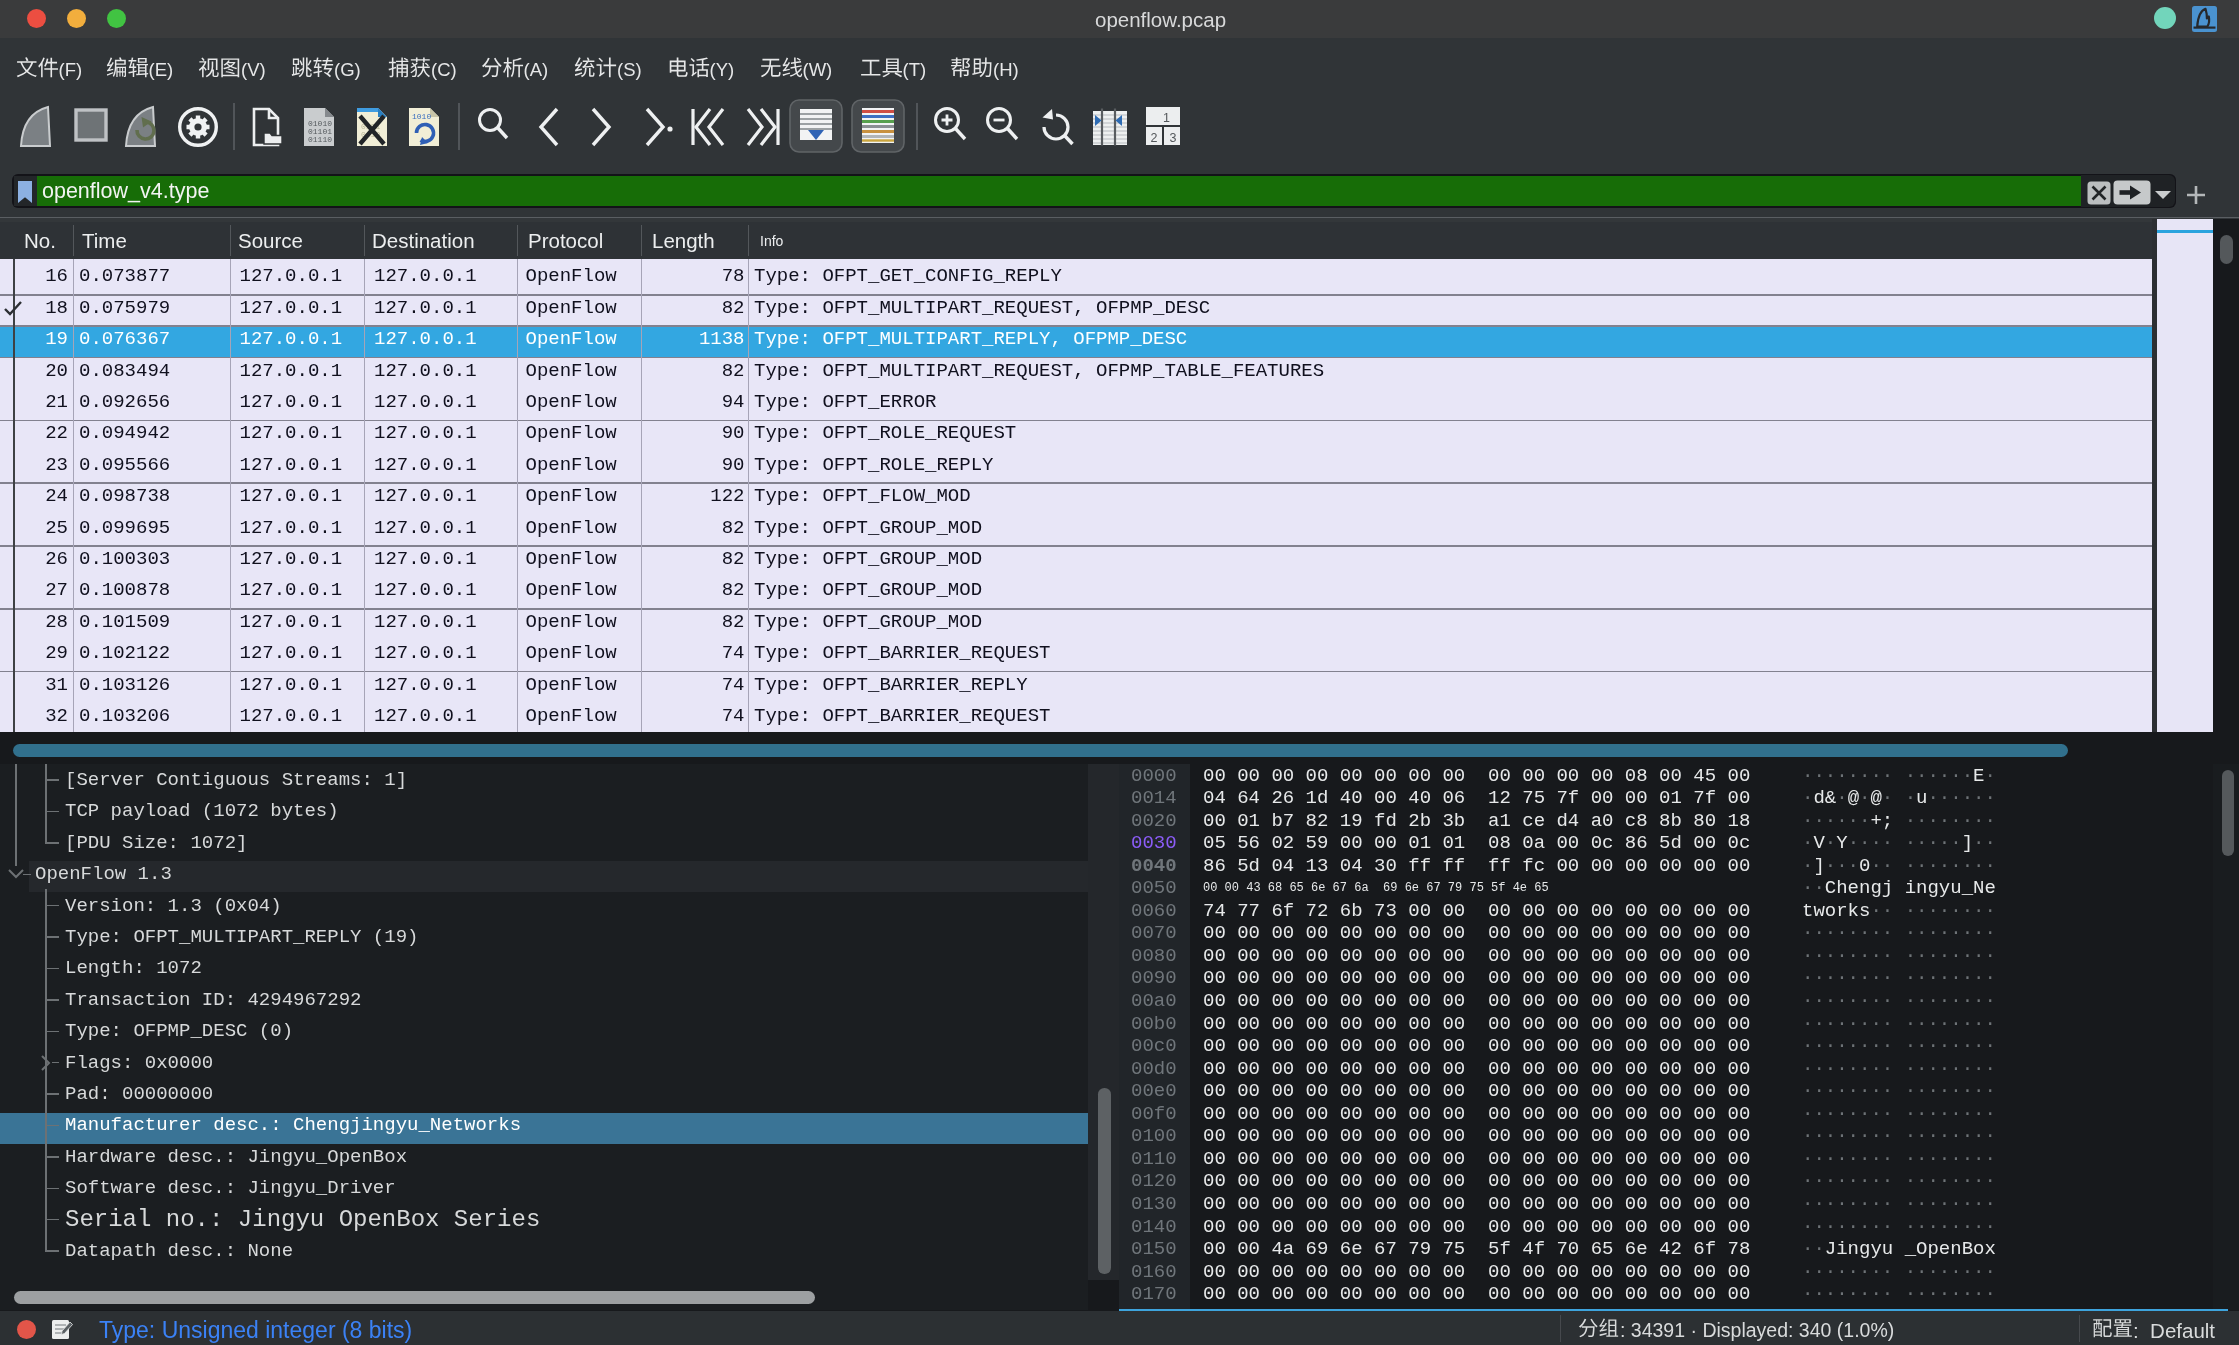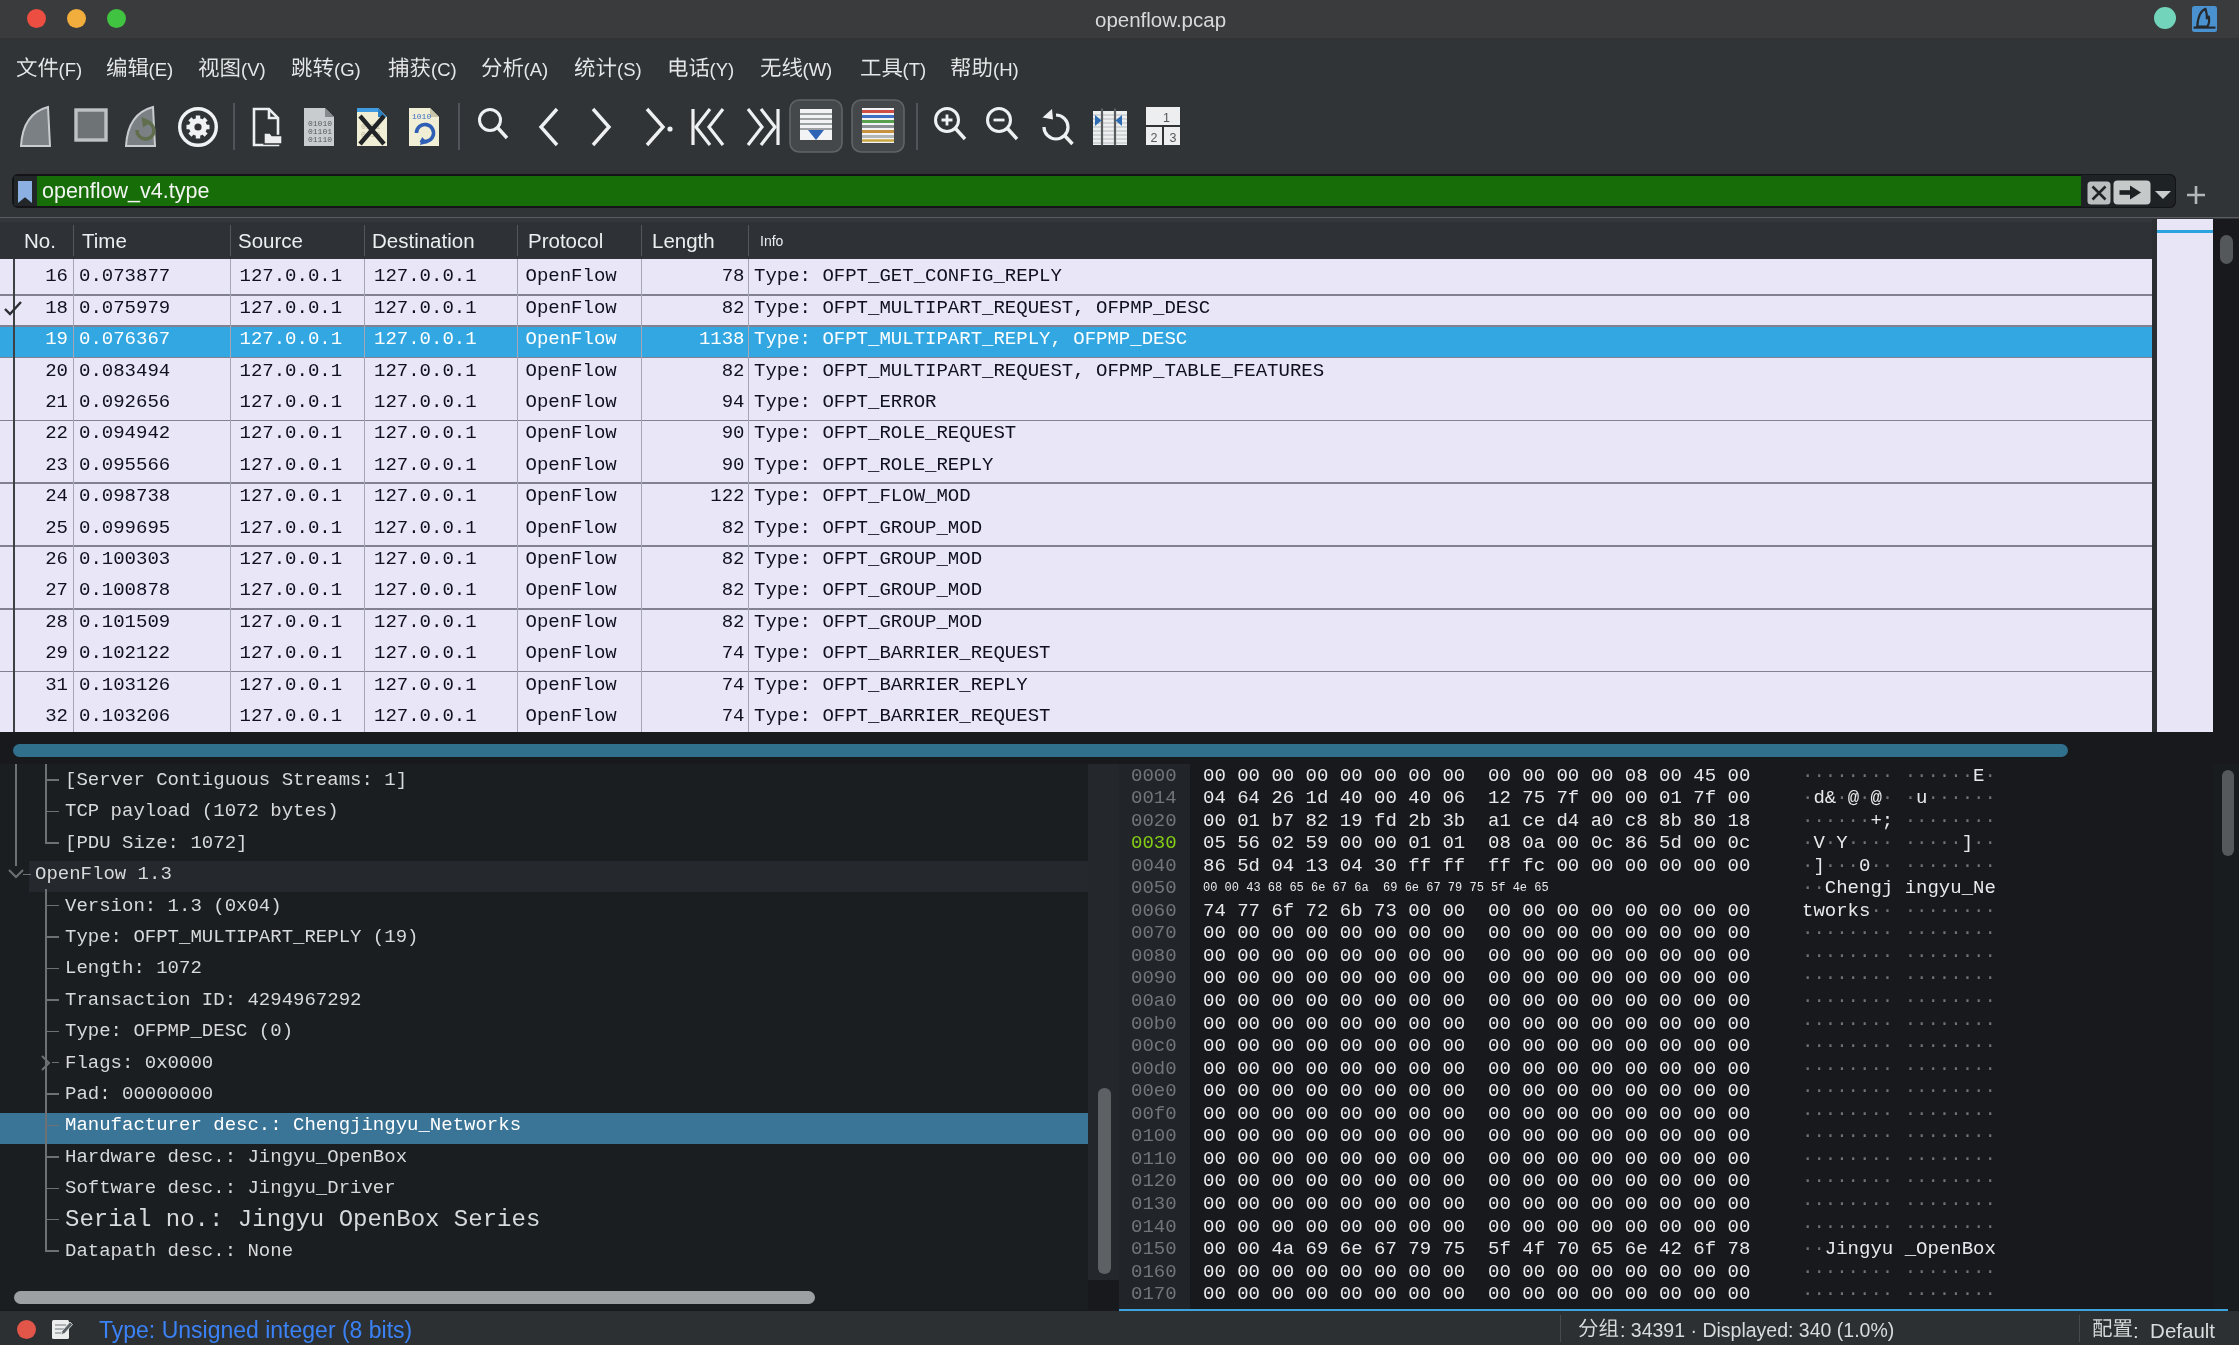--- a/index.html
+++ b/index.html
@@ -323,24 +323,24 @@
     <div style="position:absolute;left:1119px;top:764px;width:71px;height:546px;background:#212529"></div>
     <div style="position:absolute;left:1131px;top:775.5px;transform:translateY(-50%);font-family:'Liberation Mono',monospace;font-size:19px;color:#70767b;white-space:pre;font-weight:normal;letter-spacing:0px;line-height:1">0000</div>
     <div style="position:absolute;left:1203px;top:775.5px;transform:translateY(-50%);font-family:'Liberation Mono',monospace;font-size:19px;color:#e7e9ea;white-space:pre;font-weight:normal;letter-spacing:0px;line-height:1">00 00 00 00 00 00 00 00  00 00 00 00 08 00 45 00</div>
     <div style="position:absolute;left:1802px;top:775.5px;transform:translateY(-50%);font-family:'Liberation Mono',monospace;font-size:19px;white-space:pre;line-height:1"><span style="color:#6e7377">········</span><span> </span><span style="color:#6e7377">······</span><span style="color:#e7e9ea">E</span><span style="color:#6e7377">·</span></div>
     <div style="position:absolute;left:1131px;top:798.05px;transform:translateY(-50%);font-family:'Liberation Mono',monospace;font-size:19px;color:#70767b;white-space:pre;font-weight:normal;letter-spacing:0px;line-height:1">0014</div>
     <div style="position:absolute;left:1203px;top:798.05px;transform:translateY(-50%);font-family:'Liberation Mono',monospace;font-size:19px;color:#e7e9ea;white-space:pre;font-weight:normal;letter-spacing:0px;line-height:1">04 64 26 1d 40 00 40 06  12 75 7f 00 00 01 7f 00</div>
     <div style="position:absolute;left:1802px;top:798.05px;transform:translateY(-50%);font-family:'Liberation Mono',monospace;font-size:19px;white-space:pre;line-height:1"><span style="color:#6e7377">·</span><span style="color:#e7e9ea">d&amp;</span><span style="color:#6e7377">·</span><span style="color:#e7e9ea">@</span><span style="color:#6e7377">·</span><span style="color:#e7e9ea">@</span><span style="color:#6e7377">·</span><span> </span><span style="color:#6e7377">·</span><span style="color:#e7e9ea">u</span><span style="color:#6e7377">······</span></div>
     <div style="position:absolute;left:1131px;top:820.6px;transform:translateY(-50%);font-family:'Liberation Mono',monospace;font-size:19px;color:#70767b;white-space:pre;font-weight:normal;letter-spacing:0px;line-height:1">0020</div>
     <div style="position:absolute;left:1203px;top:820.6px;transform:translateY(-50%);font-family:'Liberation Mono',monospace;font-size:19px;color:#e7e9ea;white-space:pre;font-weight:normal;letter-spacing:0px;line-height:1">00 01 b7 82 19 fd 2b 3b  a1 ce d4 a0 c8 8b 80 18</div>
     <div style="position:absolute;left:1802px;top:820.6px;transform:translateY(-50%);font-family:'Liberation Mono',monospace;font-size:19px;white-space:pre;line-height:1"><span style="color:#6e7377">······</span><span style="color:#e7e9ea">+;</span><span> </span><span style="color:#6e7377">········</span></div>
-    <div style="position:absolute;left:1131px;top:843.15px;transform:translateY(-50%);font-family:'Liberation Mono',monospace;font-size:19px;color:#84cc16;white-space:pre;font-weight:normal;letter-spacing:0px;line-height:1">0030</div>
+    <div style="position:absolute;left:1131px;top:843.15px;transform:translateY(-50%);font-family:'Liberation Mono',monospace;font-size:19px;color:#8b5cf6;white-space:pre;font-weight:normal;letter-spacing:0px;line-height:1">0030</div>
     <div style="position:absolute;left:1203px;top:843.15px;transform:translateY(-50%);font-family:'Liberation Mono',monospace;font-size:19px;color:#e7e9ea;white-space:pre;font-weight:normal;letter-spacing:0px;line-height:1">05 56 02 59 00 00 01 01  08 0a 00 0c 86 5d 00 0c</div>
     <div style="position:absolute;left:1802px;top:843.15px;transform:translateY(-50%);font-family:'Liberation Mono',monospace;font-size:19px;white-space:pre;line-height:1"><span style="color:#6e7377">·</span><span style="color:#e7e9ea">V</span><span style="color:#6e7377">·</span><span style="color:#e7e9ea">Y</span><span style="color:#6e7377">····</span><span> </span><span style="color:#6e7377">·····</span><span style="color:#e7e9ea">]</span><span style="color:#6e7377">··</span></div>
-    <div style="position:absolute;left:1131px;top:865.7px;transform:translateY(-50%);font-family:'Liberation Mono',monospace;font-size:19px;color:#70767b;white-space:pre;font-weight:normal;letter-spacing:0px;line-height:1">0040</div>
+    <div style="position:absolute;left:1131px;top:865.7px;transform:translateY(-50%);font-family:'Liberation Mono',monospace;font-size:19px;color:#70767b;white-space:pre;font-weight:bold;letter-spacing:0px;line-height:1">0040</div>
     <div style="position:absolute;left:1203px;top:865.7px;transform:translateY(-50%);font-family:'Liberation Mono',monospace;font-size:19px;color:#e7e9ea;white-space:pre;font-weight:normal;letter-spacing:0px;line-height:1">86 5d 04 13 04 30 ff ff  ff fc 00 00 00 00 00 00</div>
     <div style="position:absolute;left:1802px;top:865.7px;transform:translateY(-50%);font-family:'Liberation Mono',monospace;font-size:19px;white-space:pre;line-height:1"><span style="color:#6e7377">·</span><span style="color:#e7e9ea">]</span><span style="color:#6e7377">···</span><span style="color:#e7e9ea">0</span><span style="color:#6e7377">··</span><span> </span><span style="color:#6e7377">········</span></div>
     <div style="position:absolute;left:1131px;top:888.25px;transform:translateY(-50%);font-family:'Liberation Mono',monospace;font-size:19px;color:#70767b;white-space:pre;font-weight:normal;letter-spacing:0px;line-height:1">0050</div>
     <div style="position:absolute;left:1203px;top:888.25px;transform:translateY(-50%);font-family:'Liberation Mono',monospace;font-size:12px;color:#e7e9ea;white-space:pre;font-weight:normal;letter-spacing:0px;line-height:1">00 00 43 68 65 6e 67 6a  69 6e 67 79 75 5f 4e 65</div>
     <div style="position:absolute;left:1802px;top:888.25px;transform:translateY(-50%);font-family:'Liberation Mono',monospace;font-size:19px;white-space:pre;line-height:1"><span style="color:#6e7377">··</span><span style="color:#e7e9ea">Chengj</span><span> </span><span style="color:#e7e9ea">ingyu_Ne</span></div>
     <div style="position:absolute;left:1131px;top:910.8px;transform:translateY(-50%);font-family:'Liberation Mono',monospace;font-size:19px;color:#70767b;white-space:pre;font-weight:normal;letter-spacing:0px;line-height:1">0060</div>
     <div style="position:absolute;left:1203px;top:910.8px;transform:translateY(-50%);font-family:'Liberation Mono',monospace;font-size:19px;color:#e7e9ea;white-space:pre;font-weight:normal;letter-spacing:0px;line-height:1">74 77 6f 72 6b 73 00 00  00 00 00 00 00 00 00 00</div>
     <div style="position:absolute;left:1802px;top:910.8px;transform:translateY(-50%);font-family:'Liberation Mono',monospace;font-size:19px;white-space:pre;line-height:1"><span style="color:#e7e9ea">tworks</span><span style="color:#6e7377">··</span><span> </span><span style="color:#6e7377">········</span></div>
     <div style="position:absolute;left:1131px;top:933.35px;transform:translateY(-50%);font-family:'Liberation Mono',monospace;font-size:19px;color:#70767b;white-space:pre;font-weight:normal;letter-spacing:0px;line-height:1">0070</div>
     <div style="position:absolute;left:1203px;top:933.35px;transform:translateY(-50%);font-family:'Liberation Mono',monospace;font-size:19px;color:#e7e9ea;white-space:pre;font-weight:normal;letter-spacing:0px;line-height:1">00 00 00 00 00 00 00 00  00 00 00 00 00 00 00 00</div>

